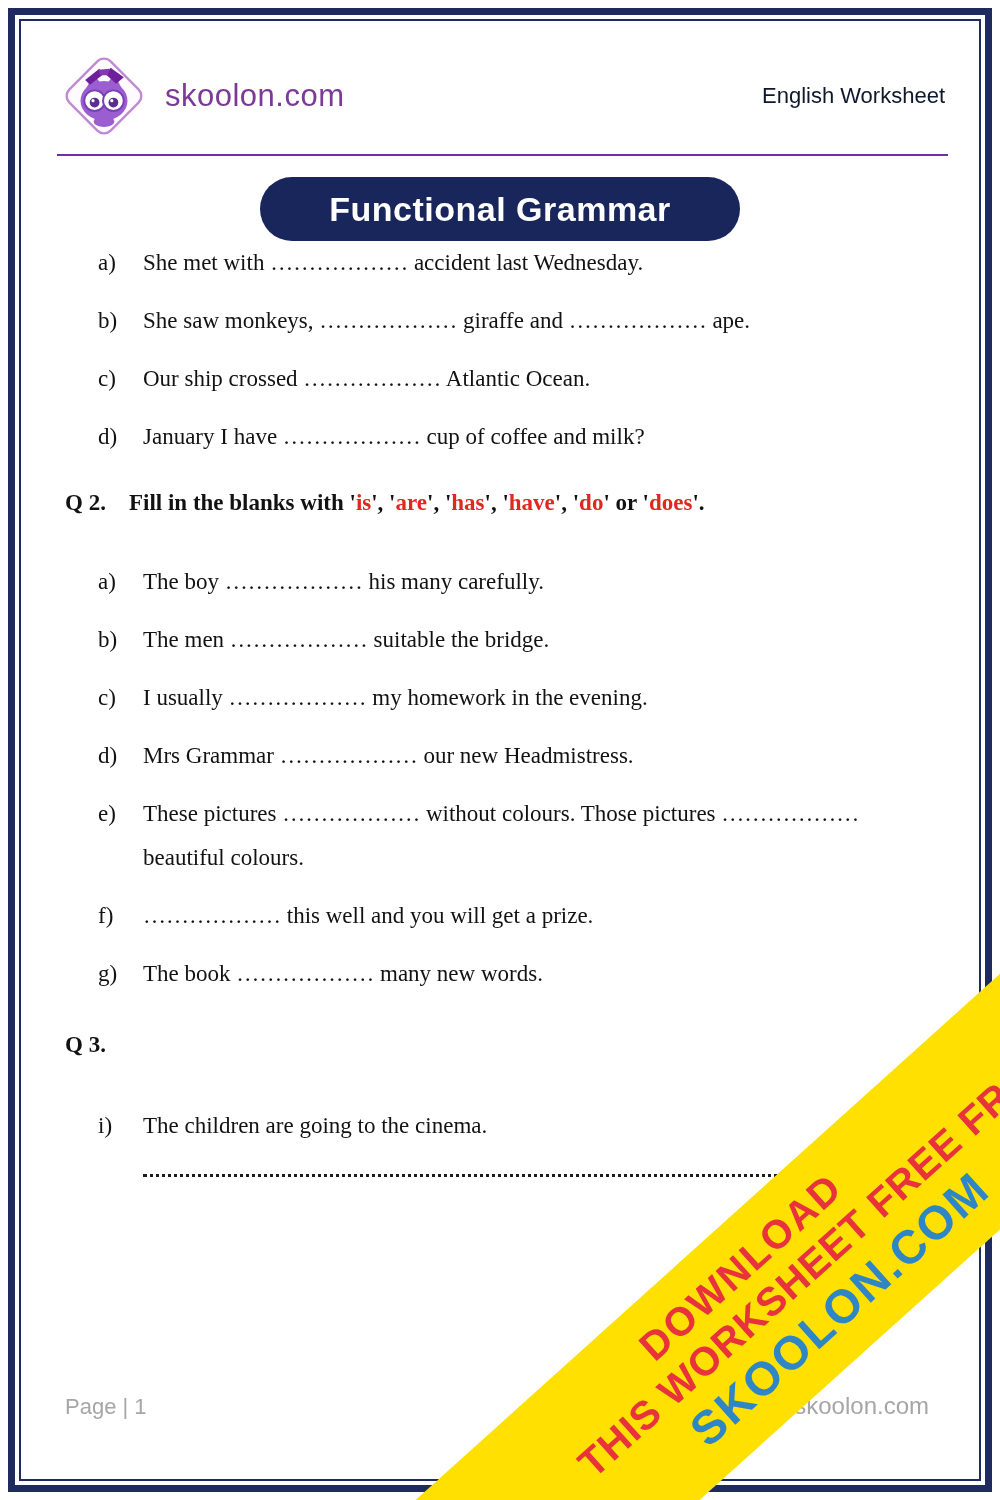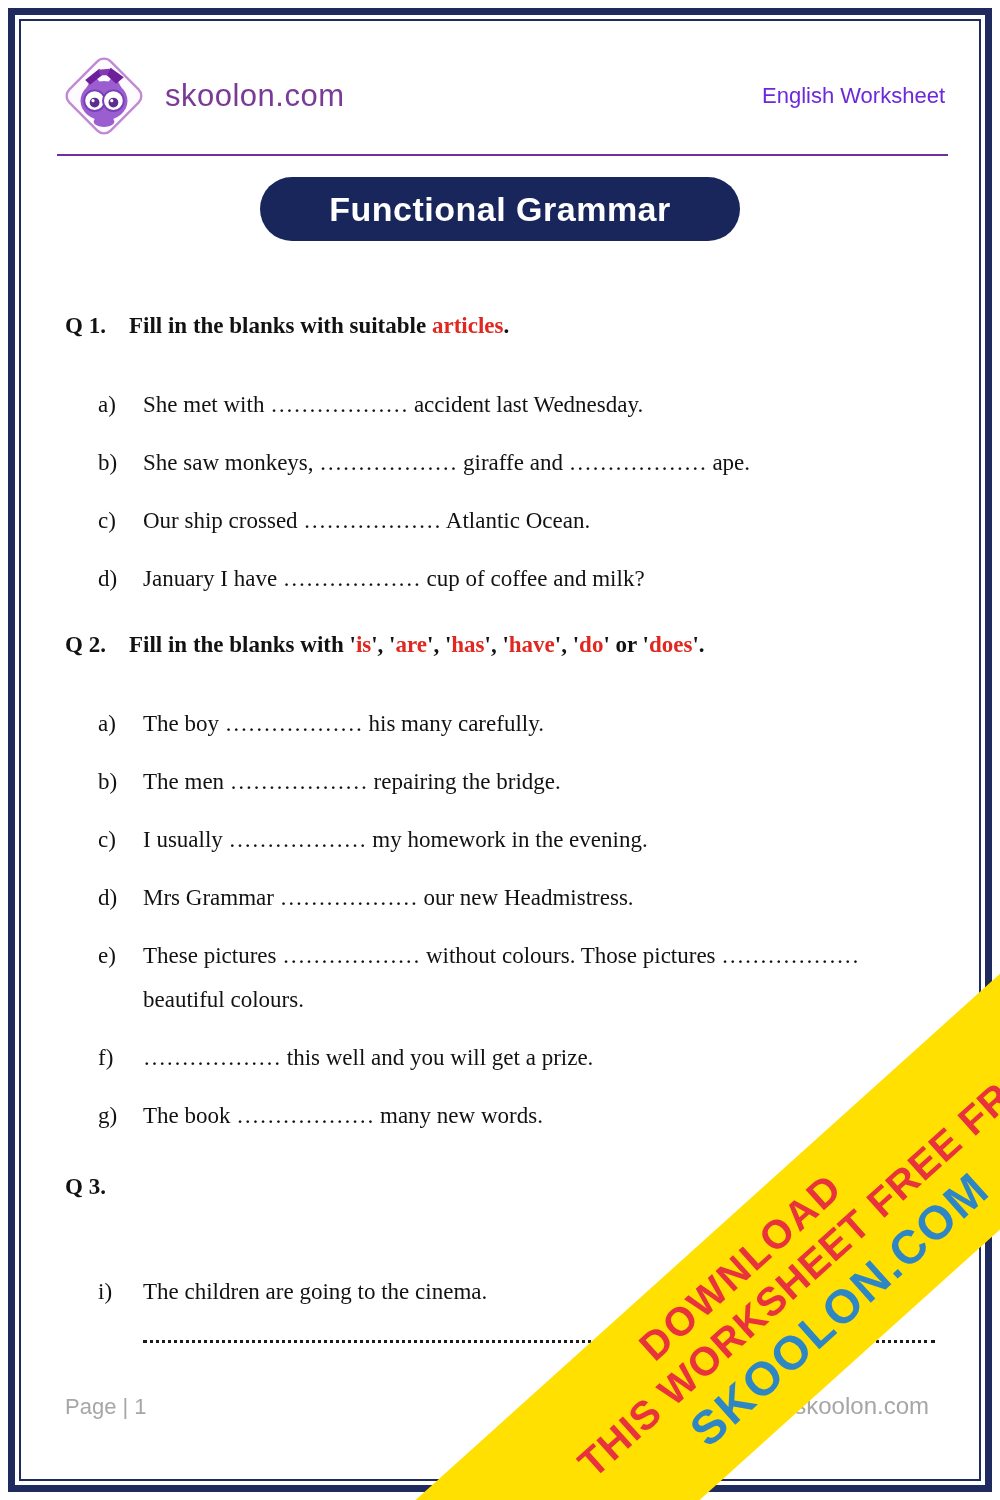--- a/index.html
+++ b/index.html
@@ -11,38 +11,38 @@
   .outer-frame { position:absolute; inset:8px; border:7px solid #1f2a5e; z-index:1; }
   .inner-frame { position:absolute; inset:19px; border:2px solid #1f2a5e; z-index:1; }
 
   
   .header { position:relative; z-index:5; margin:50px 55px 0 57px; height:92px;
             display:flex; align-items:center; }
   .logo { width:94px; height:94px; flex:none; }
   .brand { font-family:"Liberation Sans", sans-serif; font-size:31px; color:#7b3a96;
            margin-left:14px; letter-spacing:.5px; }
   .header-spacer { flex:1; }
-  .ws-type { font-family:"Liberation Sans", sans-serif; font-size:22px; color:#6d28d9; }
+  .ws-type { font-family:"Liberation Sans", sans-serif; font-size:22px; color:#0f172a; }
   .header-rule { position:relative; z-index:5; margin:12px 52px 0 57px;
                  border-top:2px solid #7030a0; }
 
   
   .title-pill { position:relative; z-index:5; width:480px; height:64px; margin:21px auto 0;
                 background:#19265c; border-radius:41px; display:flex; align-items:center;
                 justify-content:center; }
   .title-pill span { font-family:"Liberation Sans", sans-serif; font-weight:bold;
                      font-size:34px; color:#fff; letter-spacing:.5px; }
 
   
   .content { position:relative; z-index:5; margin:0 65px; font-size:23px; }
   .qheading { display:flex; font-weight:bold; line-height:30px; }
   .qnum { width:64px; flex:none; }
   .q1 .qheading { margin-top:70px; margin-bottom:42px; }
   .q2 .qheading { margin-top:29px; margin-bottom:42px; }
-  .q3 .qheading { margin-top:34px; margin-bottom:68px; }
+  .q3 .qheading { margin-top:34px; margin-bottom:44px; }
   .item { display:flex; line-height:44px; margin-bottom:14px; }
   .ilabel { width:45px; margin-left:33px; flex:none; }
   .itext { flex:1; }
   .answer-line { margin:26px 0 0 78px; height:0; border-bottom:3px dotted #1c1c1c; }
 
   
   .footer { position:absolute; z-index:5; left:65px; right:71px; top:1392px;
             display:flex; justify-content:space-between; align-items:baseline;
             font-family:"Liberation Sans", sans-serif; color:#a6a6a6; }
   .footer .pageno { font-size:22px; }
@@ -87,24 +87,20 @@
 </div>
 <div class="header-rule"></div>
 
 <div class="title-pill">
   <span>Functional Grammar</span>
 </div>
 
 <div class="content">
 
   <section class="q1">
-    <div class="qheading">
-      <span class="qnum">Q 1.</span>
-      <span class="qtext"><span>Fill in the blanks with suitable </span><span style="color: rgb(224, 40, 32);">articles</span><span>.</span></span>
-    </div>
     <div class="item">
       <span class="ilabel">a)</span>
       <span class="itext">She met with ……………… accident last Wednesday.</span>
     </div>
     <div class="item">
       <span class="ilabel">b)</span>
       <span class="itext">She saw monkeys, ……………… giraffe and ……………… ape.</span>
     </div>
     <div class="item">
       <span class="ilabel">c)</span>
@@ -120,21 +116,21 @@
     <div class="qheading">
       <span class="qnum">Q 2.</span>
       <span class="qtext"><span>Fill in the blanks with '</span><span style="color: rgb(224, 40, 32);">is</span><span>', '</span><span style="color: rgb(224, 40, 32);">are</span><span>', '</span><span style="color: rgb(224, 40, 32);">has</span><span>', '</span><span style="color: rgb(224, 40, 32);">have</span><span>', '</span><span style="color: rgb(224, 40, 32);">do</span><span>' or '</span><span style="color: rgb(224, 40, 32);">does</span><span>'.</span></span>
     </div>
     <div class="item">
       <span class="ilabel">a)</span>
       <span class="itext">The boy ……………… his many carefully.</span>
     </div>
     <div class="item">
       <span class="ilabel">b)</span>
-      <span class="itext">The men ……………… repairing the bridge.</span>
+      <span class="itext">The men ……………… suitable the bridge.</span>
     </div>
     <div class="item">
       <span class="ilabel">c)</span>
       <span class="itext">I usually ……………… my homework in the evening.</span>
     </div>
     <div class="item">
       <span class="ilabel">d)</span>
       <span class="itext">Mrs Grammar ……………… our new Headmistress.</span>
     </div>
     <div class="item">

